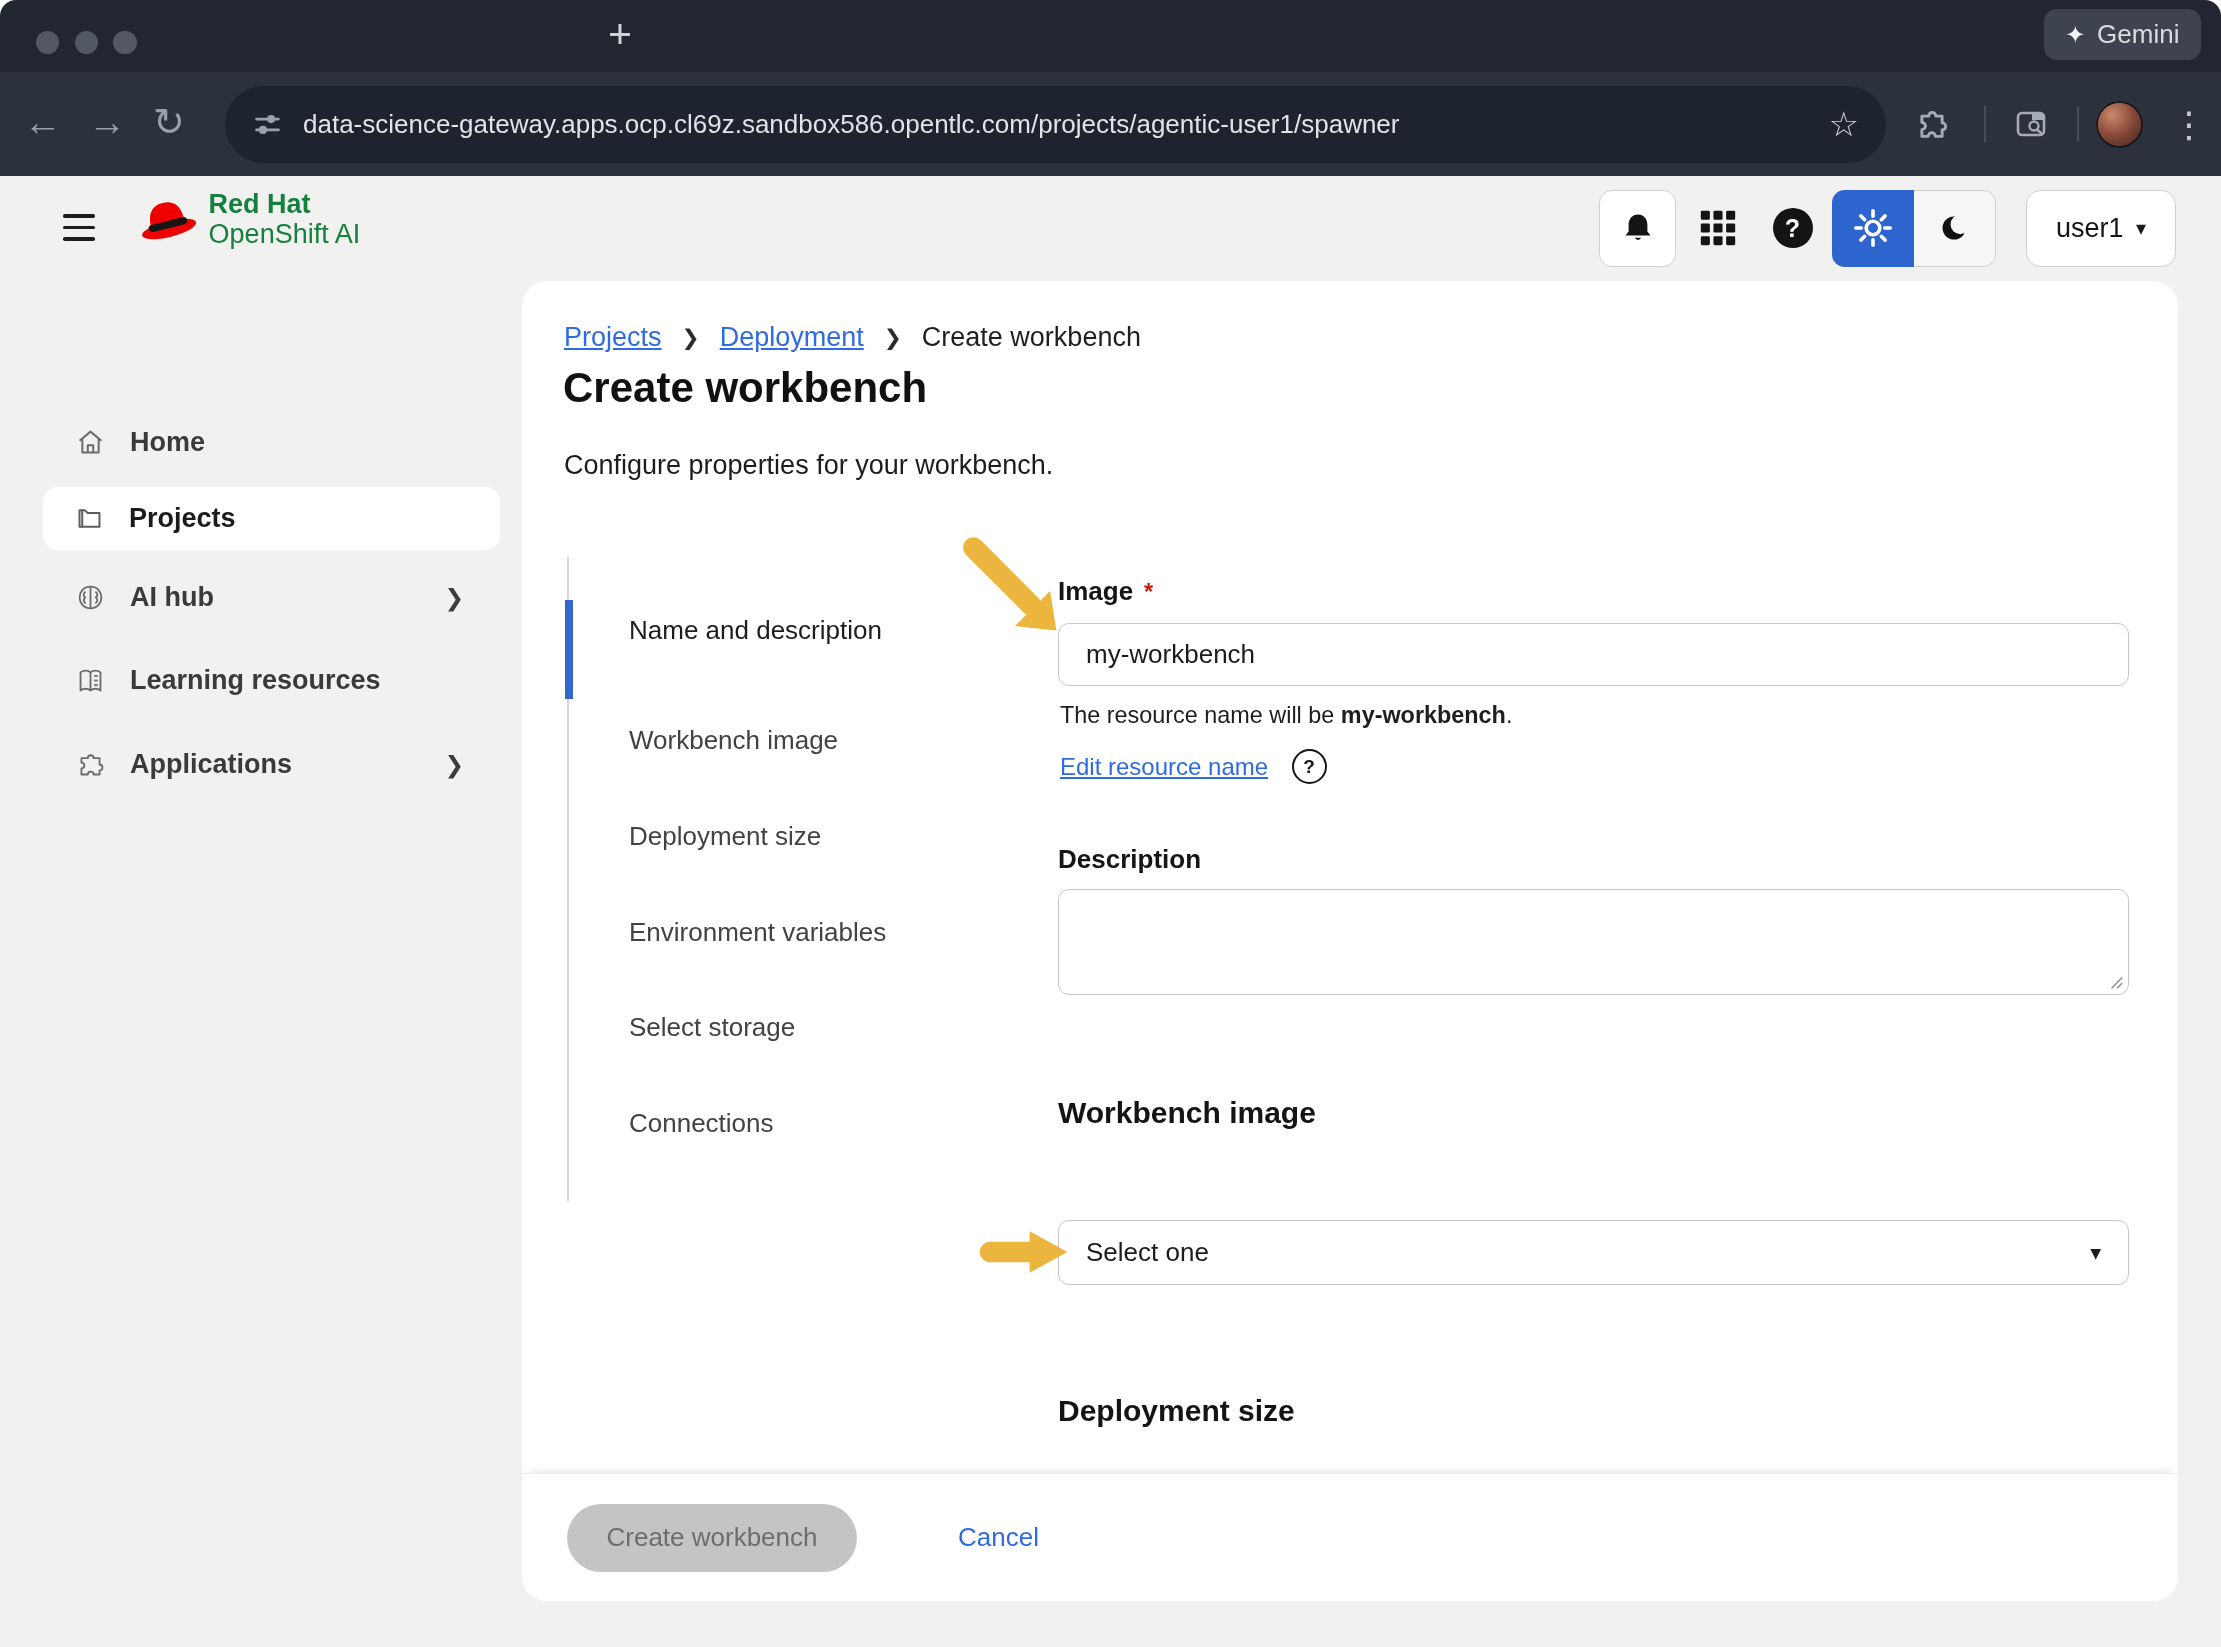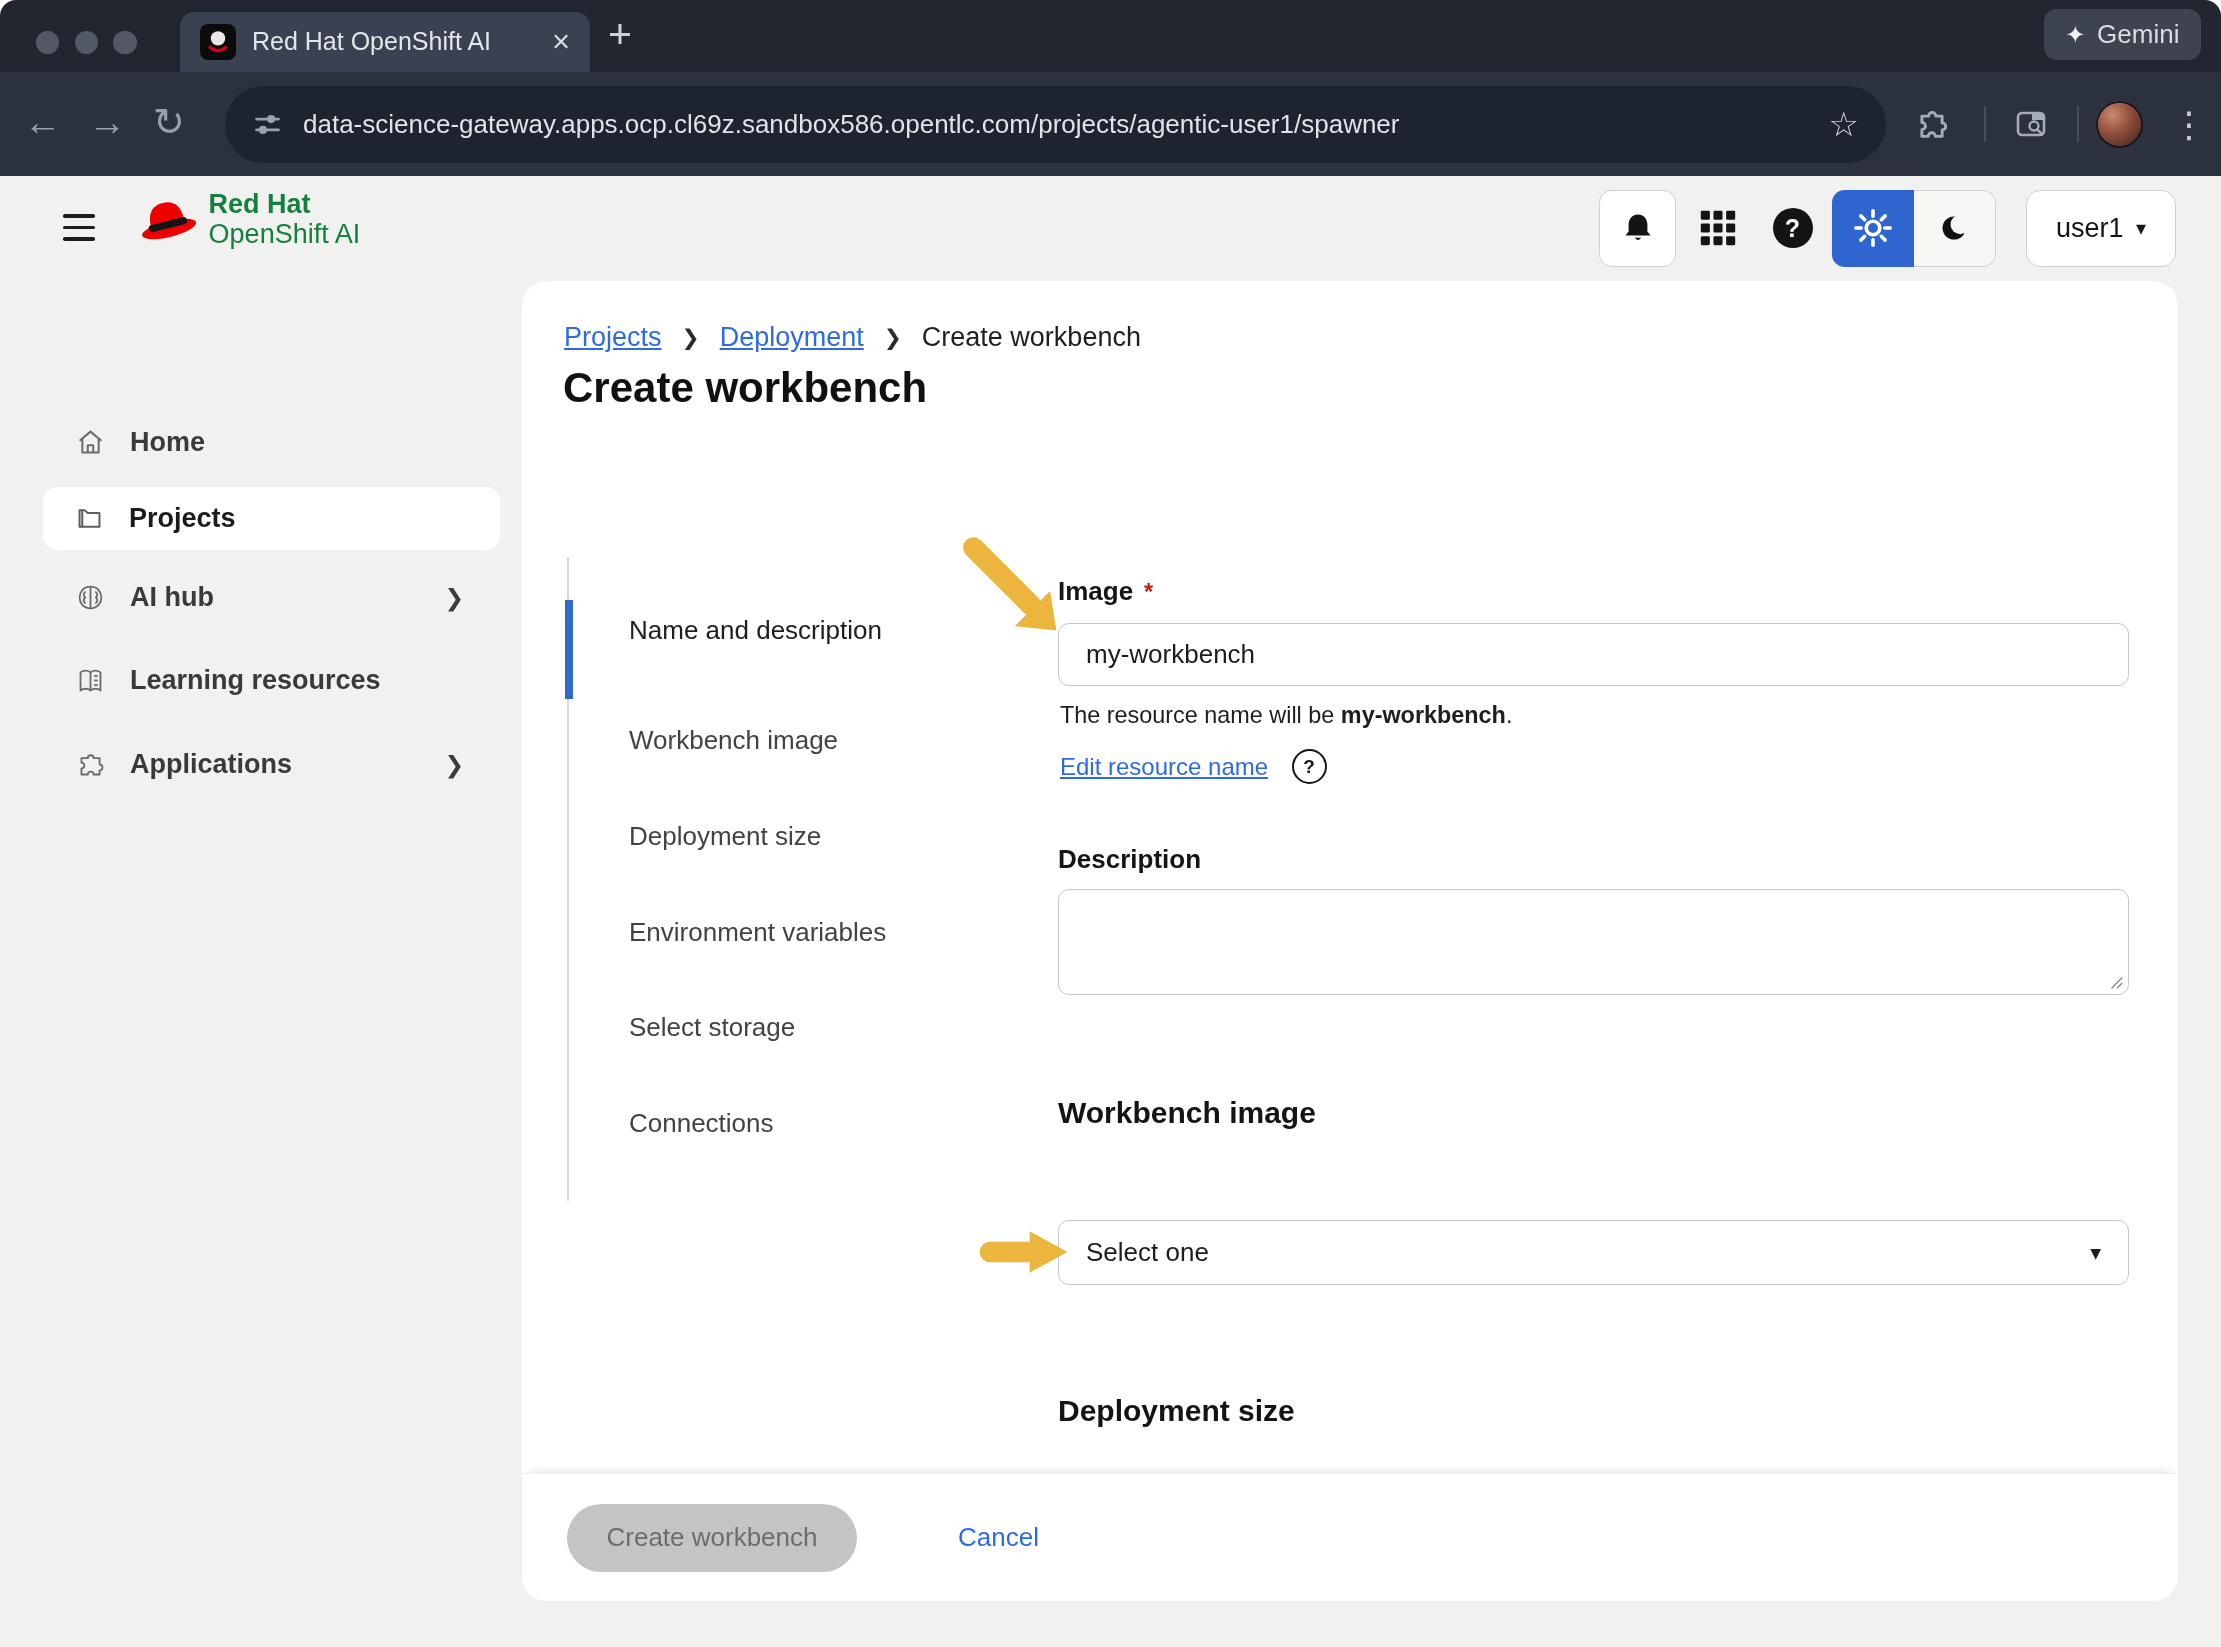--- a/index.html
+++ b/index.html
@@ -93,29 +93,20 @@
 </head>
 <body>
 
 <div class="window">
 
   <div class="tabstrip">
     <div class="lights">
       <div class="light"></div>
       <div class="light"></div>
       <div class="light"></div>
-    </div>
-    <div class="tab">
-      <svg class="favicon" viewBox="0 0 40 40">
-        <rect width="40" height="40" rx="9" fill="#0b0b0b"></rect>
-        <circle cx="20" cy="16" r="8" fill="#e8e8e8"></circle>
-        <path d="M10 25 q10 9 20 0" stroke="#d0021b" stroke-width="3.5" fill="none"></path>
-      </svg>
-      <span class="tabtitle">Red Hat OpenShift AI</span>
-      <span class="tabclose">×</span>
     </div>
     <span class="newtab">+</span>
     <div class="gemini">
       <span class="spark">✦</span>
       <span class="glabel">Gemini</span>
     </div>
   </div>
 
   <div class="urlrow">
     <span class="navglyph" style="left:23.4px;">←</span>
@@ -280,20 +271,21 @@
 
       <div class="crumbs">
         <a href="#">Projects</a>
         <span class="crumbsep">❯</span>
         <a href="#">Deployment</a>
         <span class="crumbsep">❯</span>
         <span class="crumbcur">Create workbench</span>
       </div>
 
       <h1 class="pagetitle" style="margin:0;">Create workbench</h1>
+      <div class="pagesub">Configure properties for your workbench.</div>
 
       <div class="stepnav">
         <div class="activebar"></div>
         <div class="step active" style="top:58px;">Name and description</div>
         <div class="step" style="top:168px;">Workbench image</div>
         <div class="step" style="top:264px;">Deployment size</div>
         <div class="step" style="top:360px;">Environment variables</div>
         <div class="step" style="top:455px;">Select storage</div>
         <div class="step" style="top:551px;">Connections</div>
       </div>

